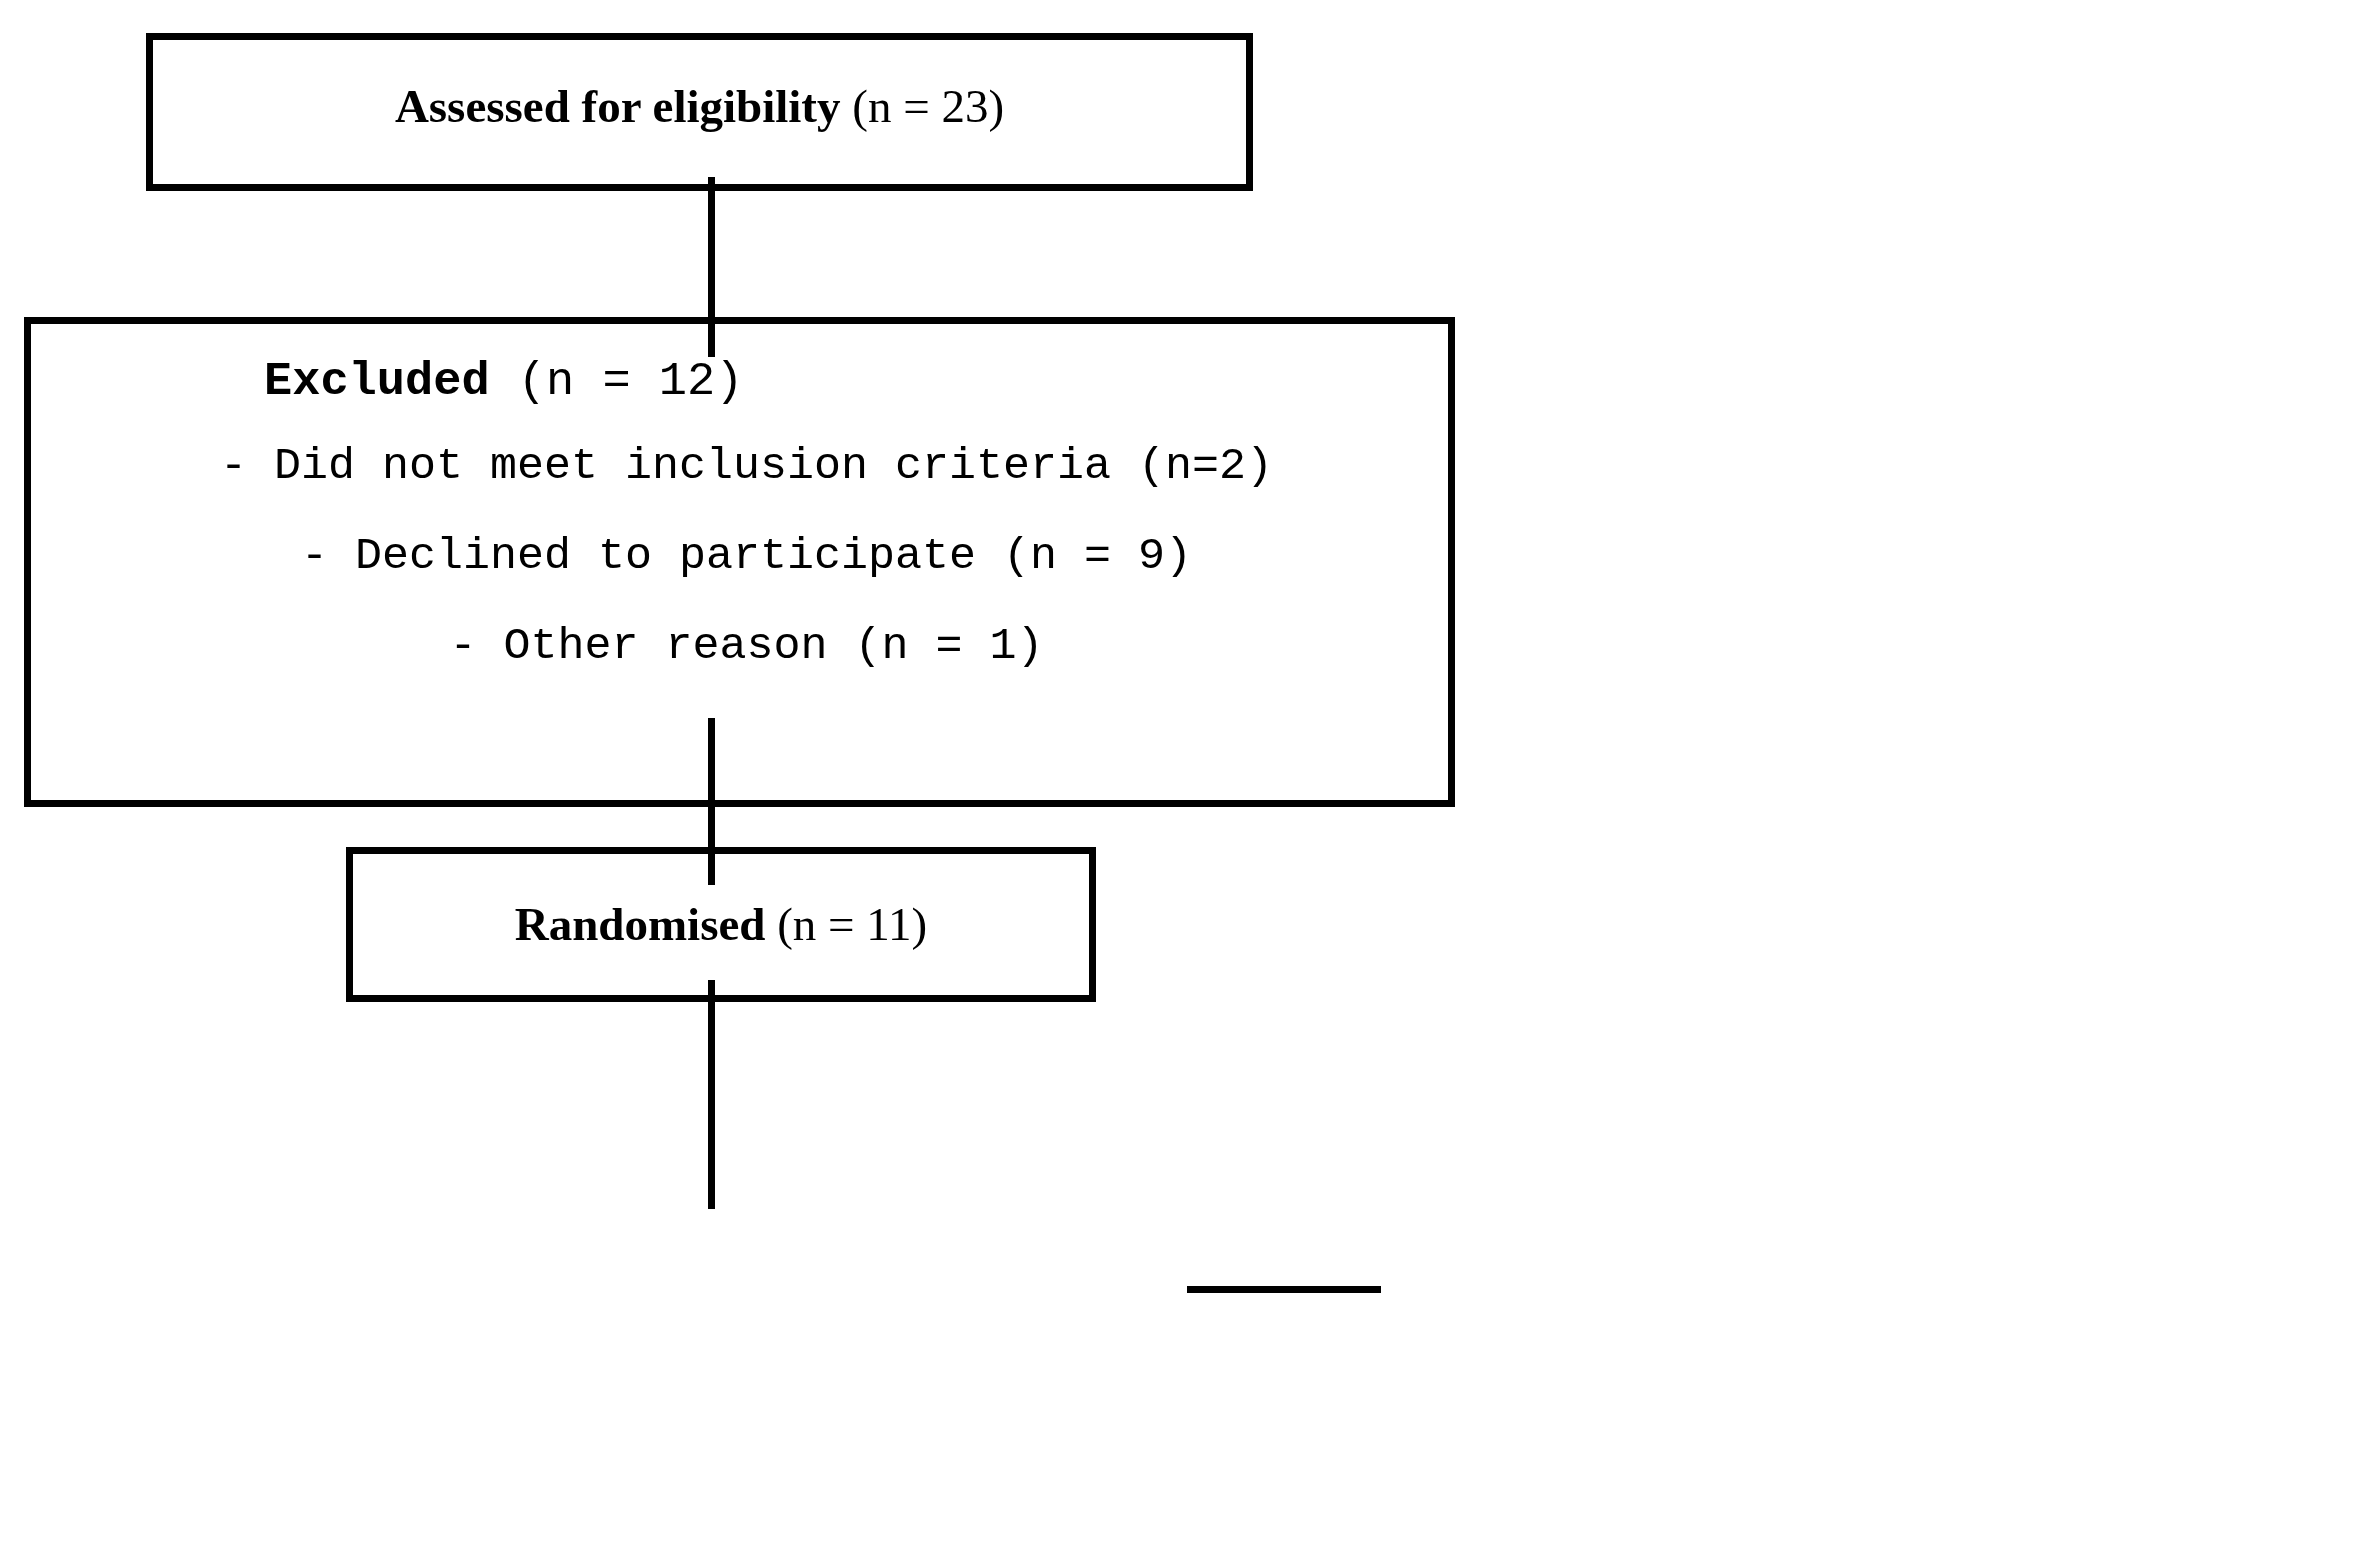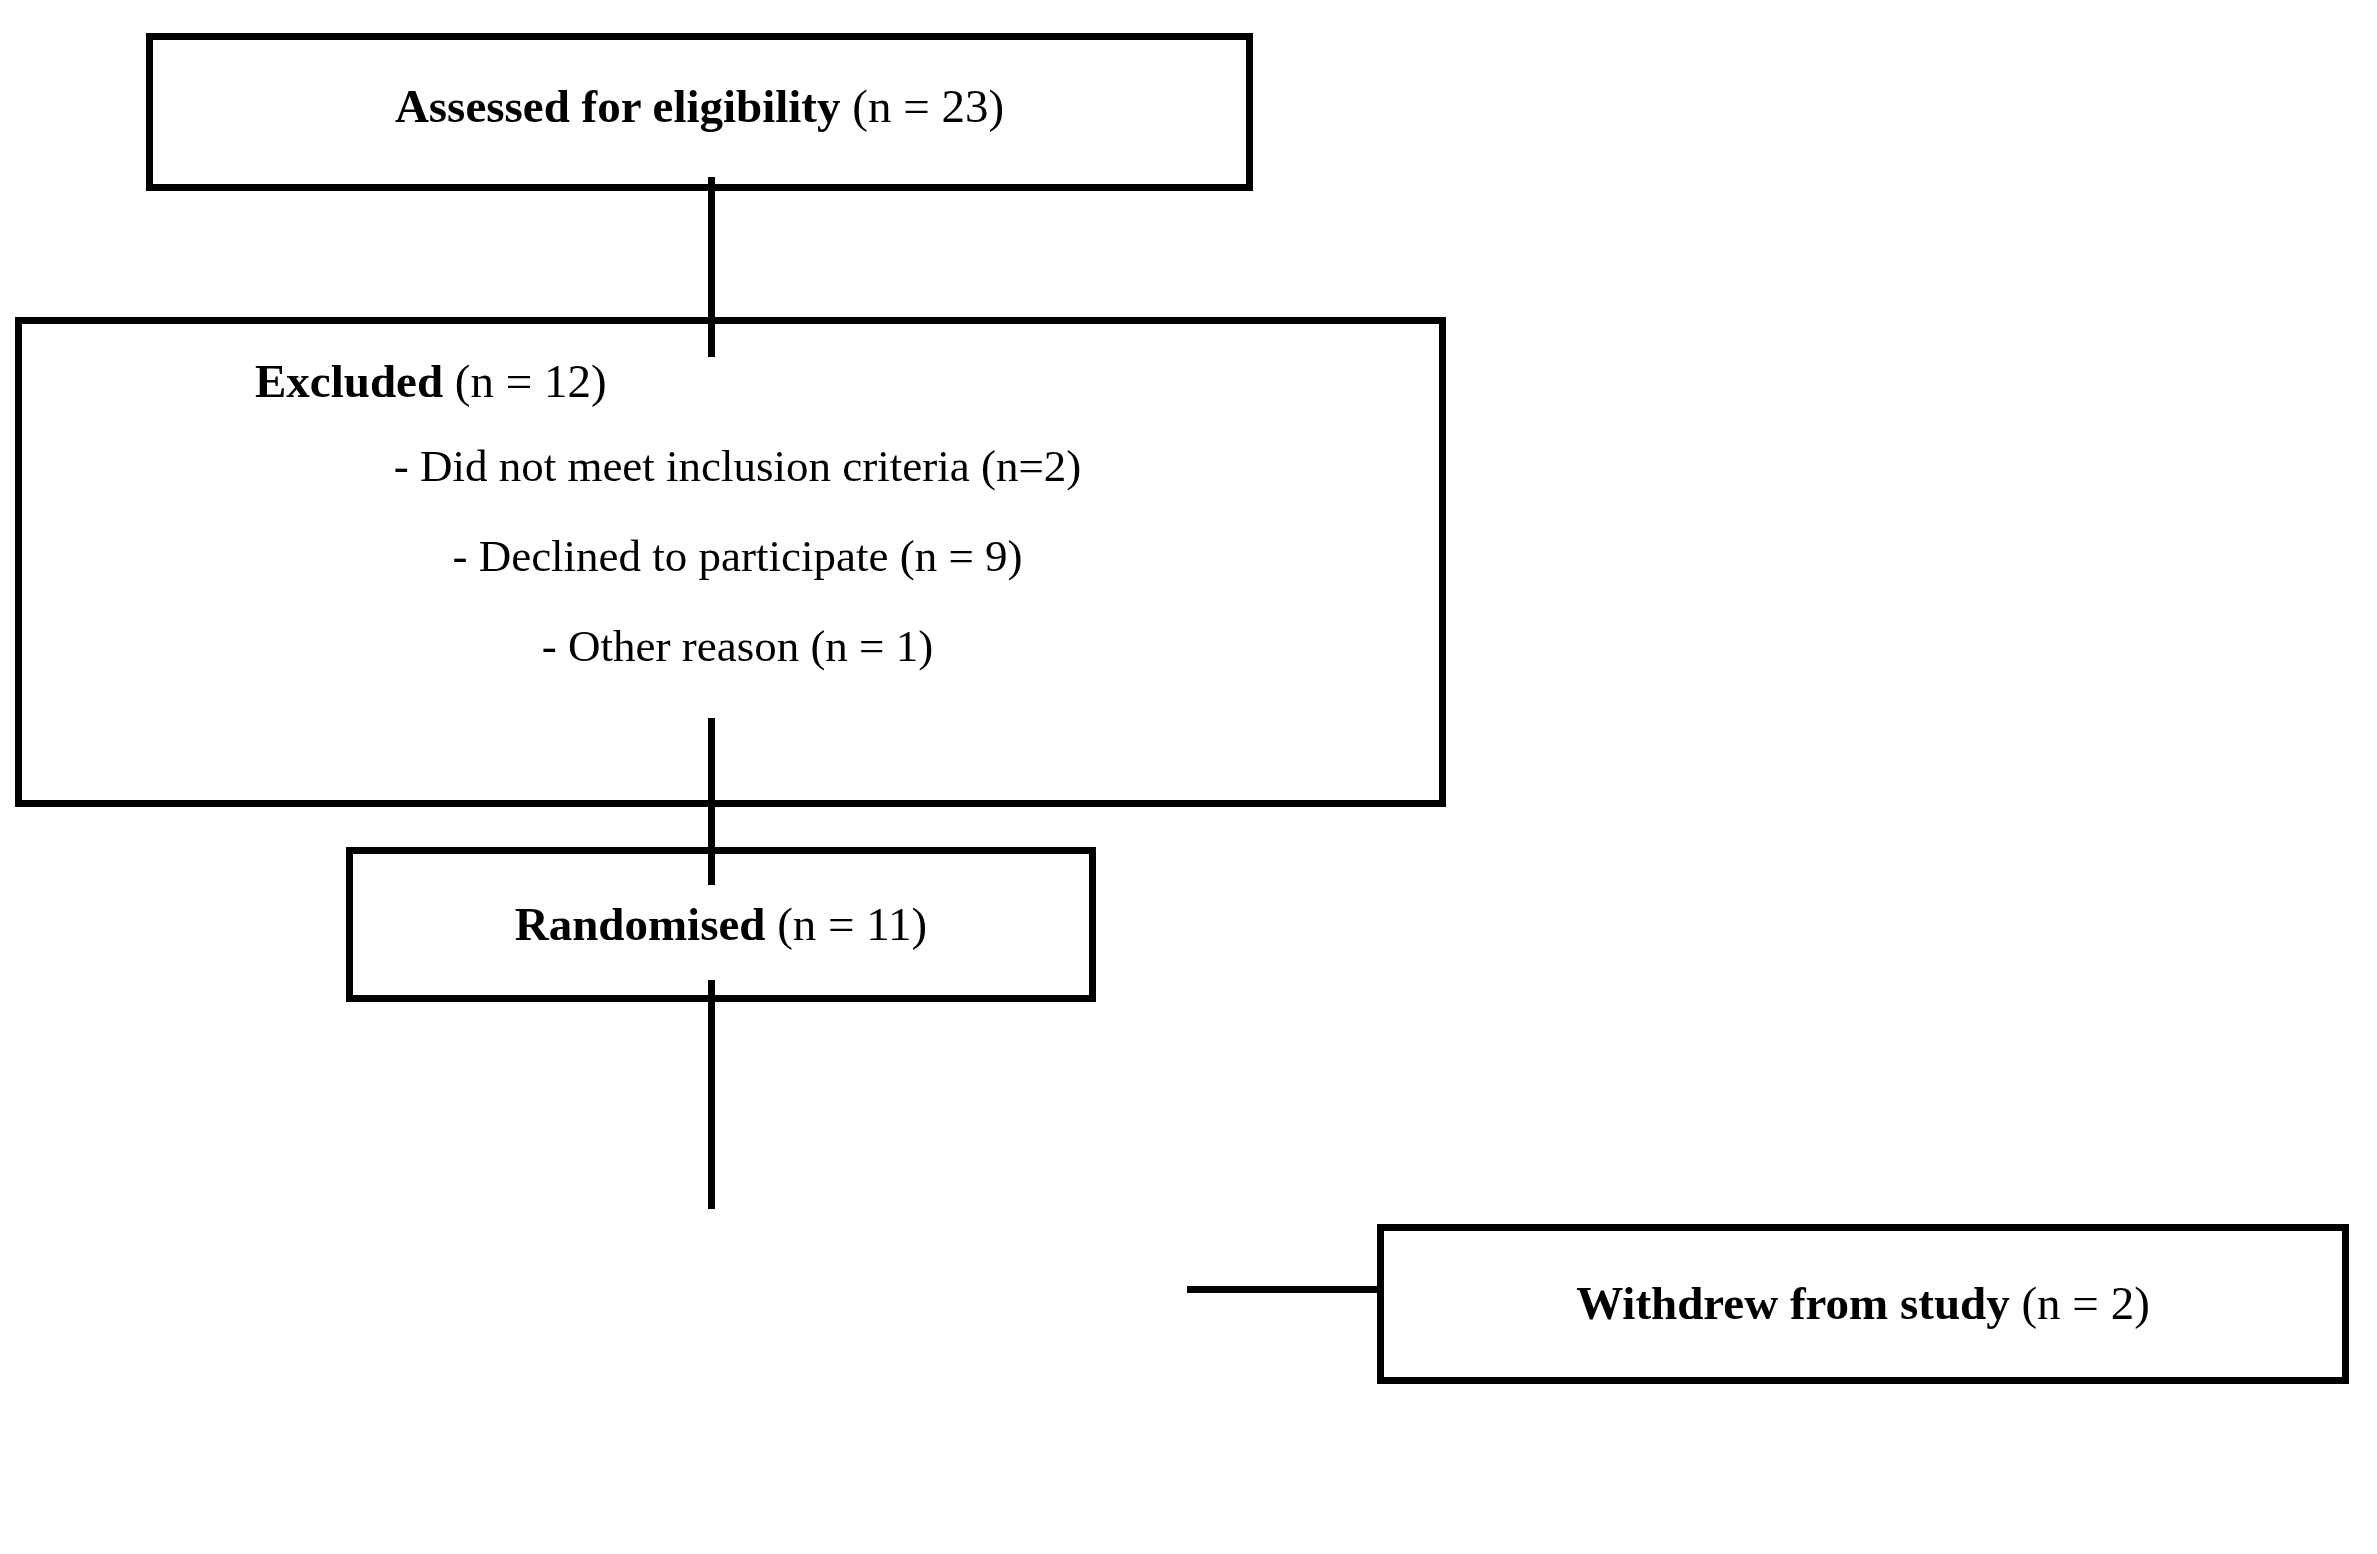--- a/index.html
+++ b/index.html
@@ -78,22 +78,22 @@
   }
 
   
   #box-assessed {
     left: 146px;  top: 33px;
     width: 1107px; height: 158px;
   }
   #box-assessed .title { padding-bottom: 11px; }
 
   #box-excluded {
-    left: 15px; top: 317px;
-    width: 1431px; height: 490px;
+    left: 24px; top: 317px;
+    width: 1431px; height: 490px; font-family: Liberation Mono, monospace;
   }
   #box-excluded .node-inner {
     justify-content: flex-start;
     padding: 29.5px 0 0 0;
   }
   #box-excluded .title { margin-left: 233px; }
   #box-excluded .list { margin-top: 31px; }
   #box-excluded .list li { margin: 0 0 37px 14px; }
 
   #box-randomised {
@@ -156,22 +156,15 @@
 
   <div class="node" id="box-randomised">
     <div class="node-inner">
       <div class="title center">
         <b>Randomised</b><span class="plain"> (n = 11)</span>
       </div>
     </div>
   </div>
 
 
-  <div class="node" id="box-withdrew">
-    <div class="node-inner">
-      <div class="title center">
-        <b>Withdrew from study</b><span class="plain"> (n = 2)</span>
-      </div>
-    </div>
-  </div>
 
 </div>
 
 
 </body></html>

